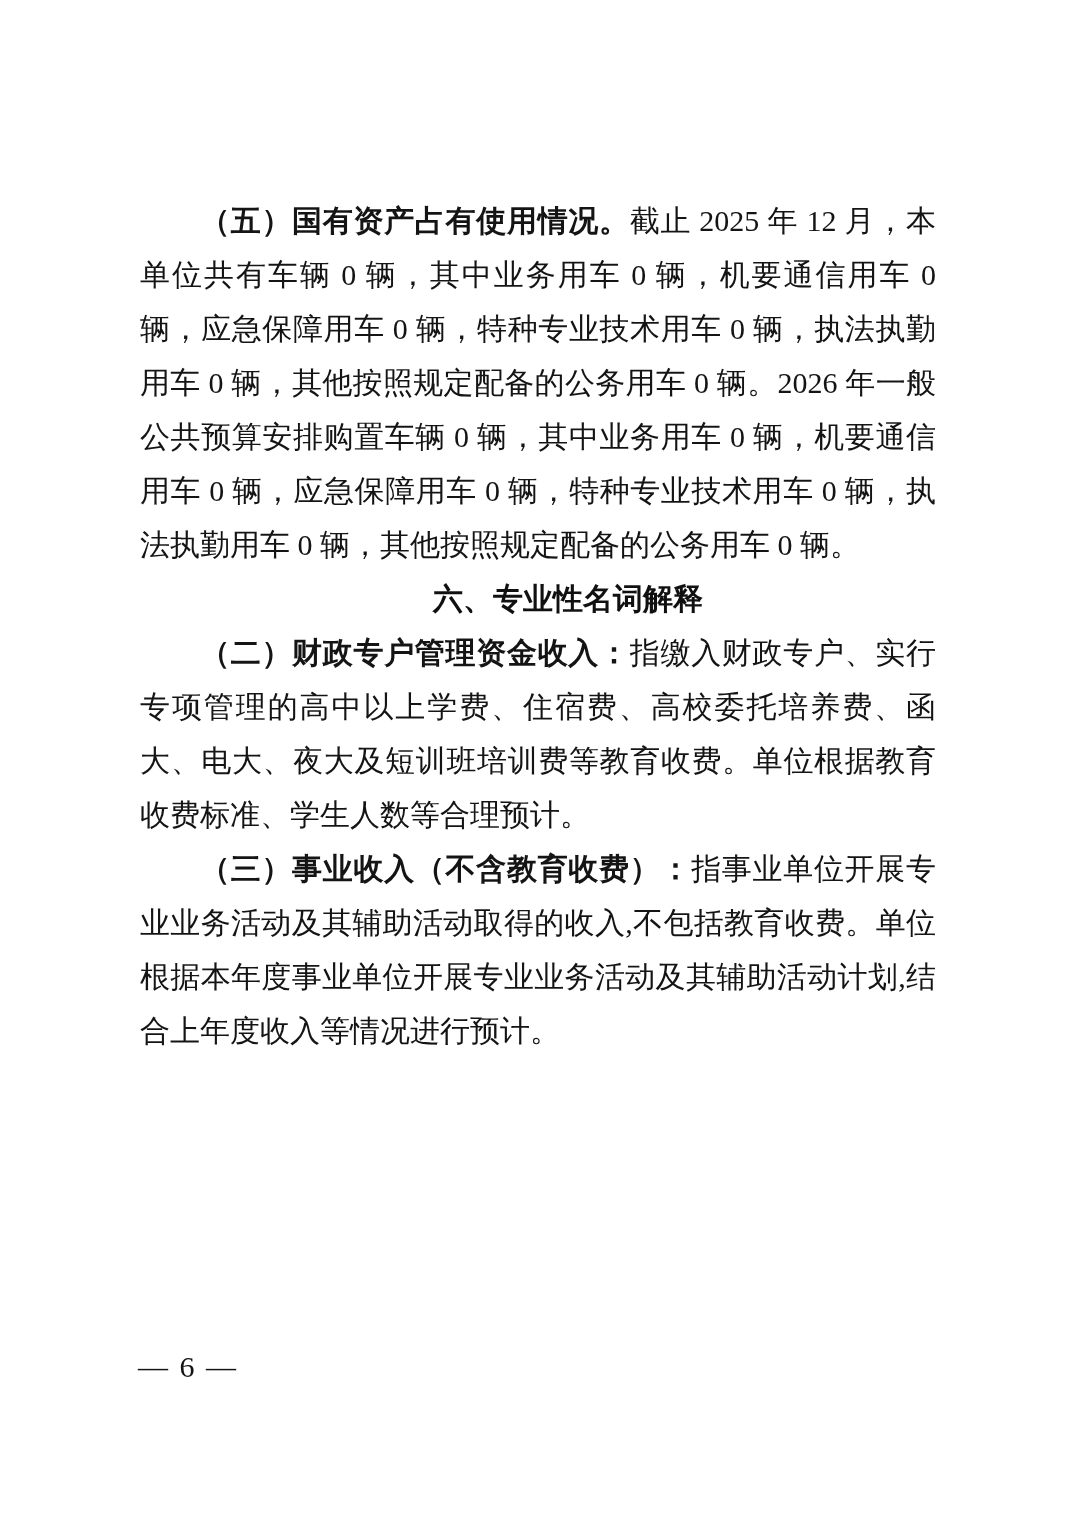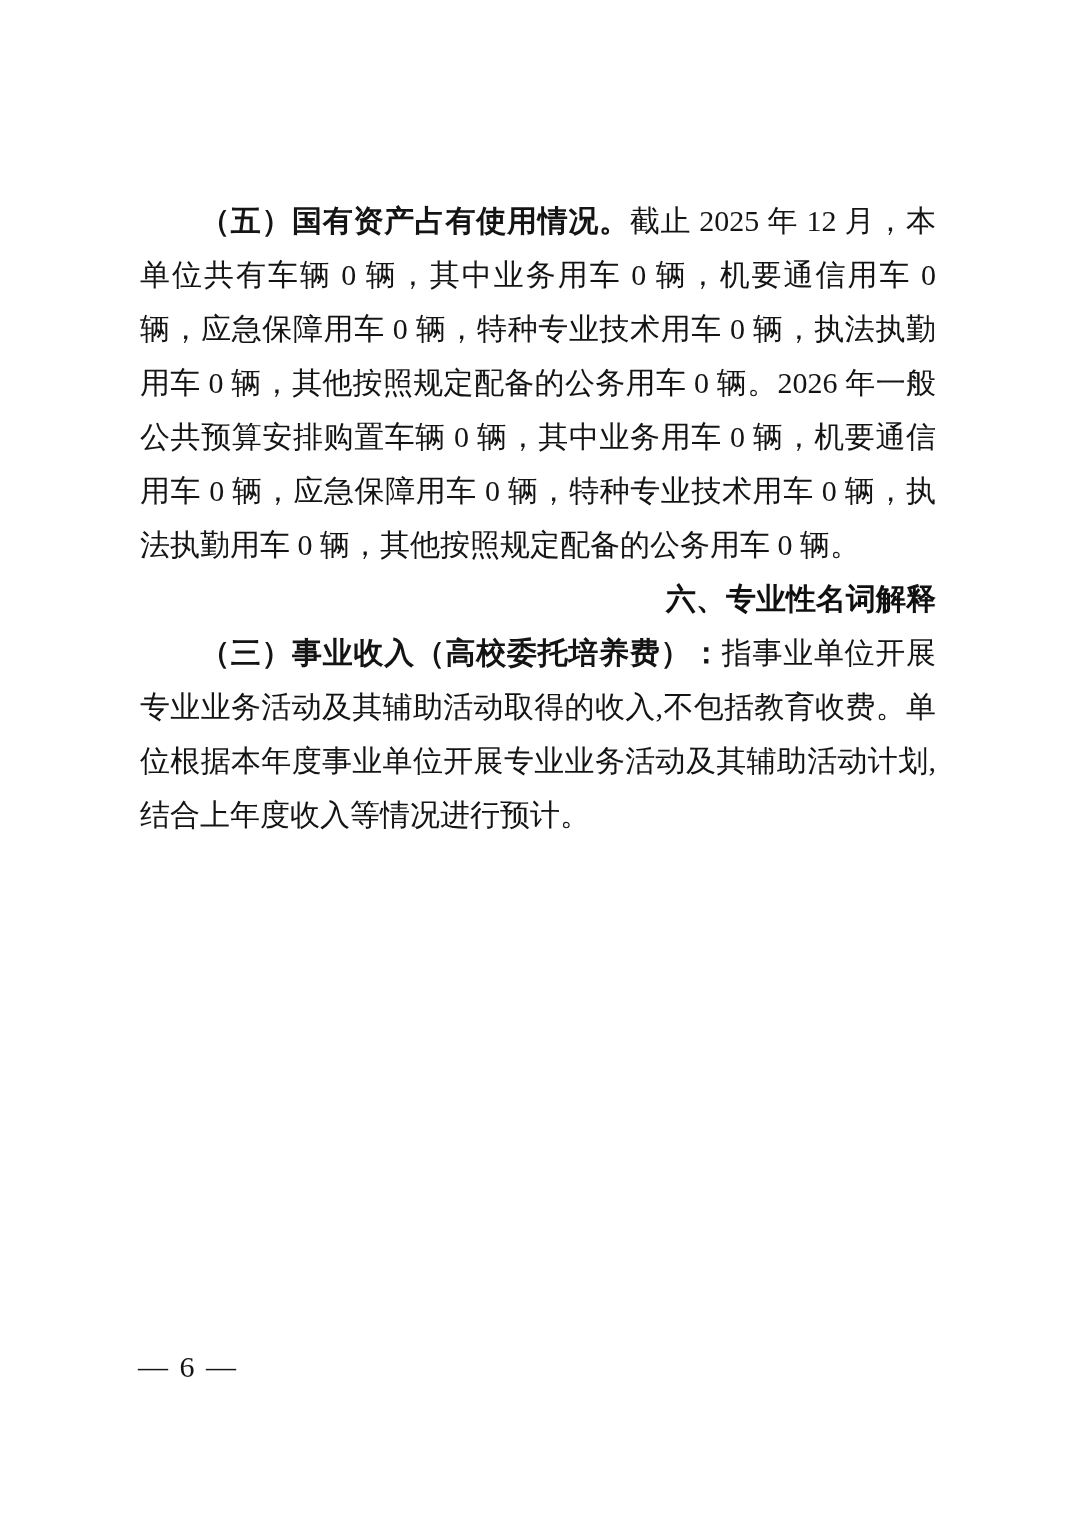--- a/index.html
+++ b/index.html
@@ -33,21 +33,21 @@
   }
   .lead {
     font-weight: bold;
   }
   .section-heading {
     margin: 0;
     font-size: 30px;
     line-height: 54px;
     text-indent: 60px;
     font-weight: bold;
-    text-align: right;
+    text-align: center;
     font-family: "Liberation Sans", "DejaVu Sans", sans-serif;
     color: #101010;
   }
   .page-footer {
     position: absolute;
     left: 138px;
     top: 1340px;
     font-size: 30px;
     line-height: 54px;
     color: #141414;
@@ -59,21 +59,22 @@
 
 <div class="page">
 
   <div class="content">
 
     <p class="para"><span class="lead">（五）国有资产占有使用情况。</span><span>截止 2025 年 12 月，本单位共有车辆 0 辆，其中业务用车 0 辆，机要通信用车 0 辆，应急保障用车 0 辆，特种专业技术用车 0 辆，执法执勤用车 0 辆，其他按照规定配备的公务用车 0 辆。2026 年一般公共预算安排购置车辆 0 辆，其中业务用车 0 辆，机要通信用车 0 辆，应急保障用车 0 辆，特种专业技术用车 0 辆，执法执勤用车 0 辆，其他按照规定配备的公务用车 0 辆。</span></p>
 
     <h3 class="section-heading">六、专业性名词解释</h3>
 
 
+    <p class="para"><span class="lead">（二）财政专户管理资金收入：</span><span>指缴入财政专户、实行专项管理的高中以上学费、住宿费、高校委托培养费、函大、电大、夜大及短训班培训费等教育收费。单位根据教育收费标准、学生人数等合理预计。</span></p>
 
-    <p class="para"><span class="lead">（三）事业收入（高校委托培养费）：</span><span>指事业单位开展专业业务活动及其辅助活动取得的收入,不包括教育收费。单位根据本年度事业单位开展专业业务活动及其辅助活动计划,结合上年度收入等情况进行预计。</span></p>
+    <p class="para"><span class="lead">（三）事业收入（不含教育收费）：</span><span>指事业单位开展专业业务活动及其辅助活动取得的收入,不包括教育收费。单位根据本年度事业单位开展专业业务活动及其辅助活动计划,结合上年度收入等情况进行预计。</span></p>
 
 
   </div>
 
   <div class="page-footer">— 6 —</div>
 
 </div>
 
 </body></html>

